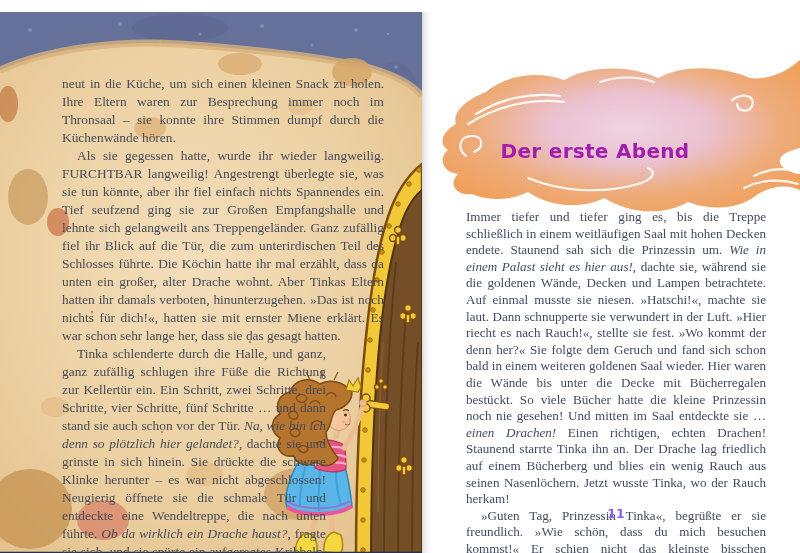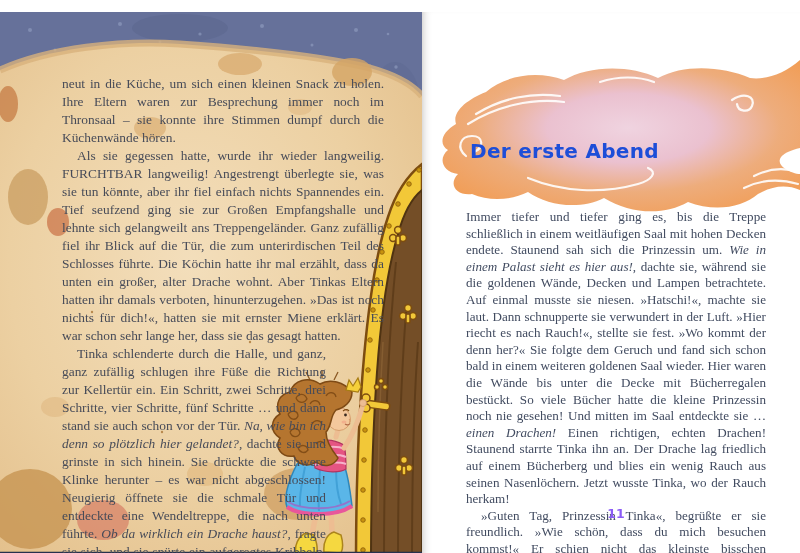--- a/index.html
+++ b/index.html
@@ -16,23 +16,23 @@
              font-size:13.4px;line-height:18px;color:#474b58;
              text-align:justify;hyphens:auto;z-index:5;}
   .right-text{position:absolute;left:44px;top:197px;width:300px;
               font-size:13.1px;line-height:16.6px;color:#414b60;
               text-align:justify;hyphens:auto;z-index:5;}
   .para{margin:0;}
   .indent{text-indent:15px;}
   .it{font-style:italic;}
   .art-spacer{float:right;width:58px;height:182px;margin-top:70px;}
 
-  .chapter-title{position:absolute;left:48px;top:127px;width:250px;
+  .chapter-title{position:absolute;left:48px;top:127px;width:250px;text-align:center;
                  font-family:"DejaVu Sans","Liberation Sans",sans-serif;
-                 font-weight:700;font-size:20px;letter-spacing:.3px;color:#1d4ed8;z-index:6;}
+                 font-weight:700;font-size:20px;letter-spacing:.3px;color:#a21caf;z-index:6;}
   .page-number{position:absolute;left:44px;top:494px;width:300px;text-align:center;
                font-family:"DejaVu Sans","Liberation Sans",sans-serif;
                font-weight:700;font-size:12.5px;color:#8b5cf6;z-index:6;}
   .smoke-svg{position:absolute;left:10px;top:28px;z-index:1;}
 </style>
 </head>
 <body>
 
 <div class="stage">
 

